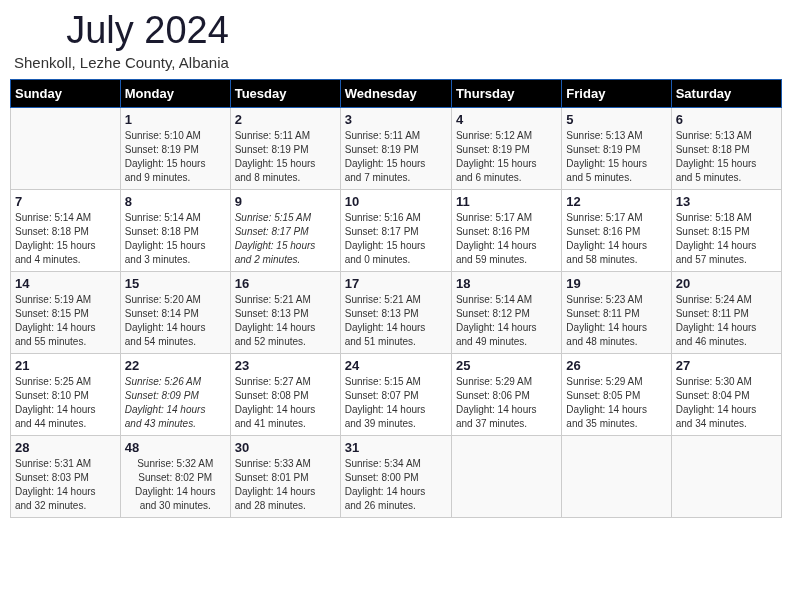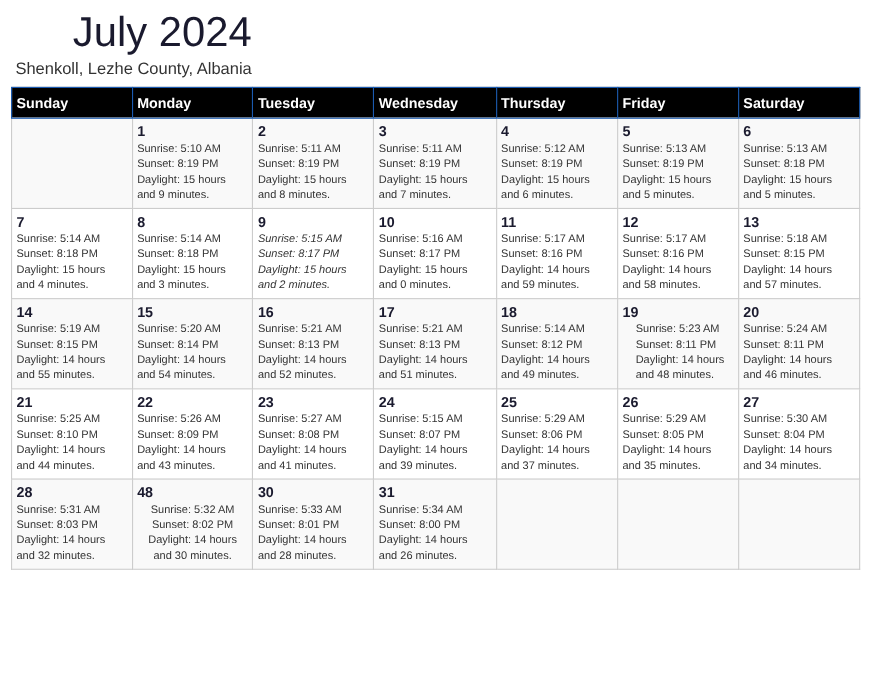--- a/index.html
+++ b/index.html
@@ -229,21 +229,21 @@
         </td>
         <td>
           <div class="day-number">18</div>
           <div class="day-detail" style="white-space: pre-line;">Sunrise: 5:14 AM
 Sunset: 8:12 PM
 Daylight: 14 hours
 and 49 minutes.</div>
         </td>
         <td>
           <div class="day-number">19</div>
-          <div class="day-detail" style="white-space: pre-line; margin-left: 12px;">Sunrise: 5:23 AM
+          <div class="day-detail" style="white-space: pre-line;">Sunrise: 5:23 AM
 Sunset: 8:11 PM
 Daylight: 14 hours
 and 48 minutes.</div>
         </td>
         <td>
           <div class="day-number">20</div>
           <div class="day-detail" style="white-space: pre-line;">Sunrise: 5:24 AM
 Sunset: 8:11 PM
 Daylight: 14 hours
 and 46 minutes.</div>
@@ -252,21 +252,21 @@
       <tr>
         <td>
           <div class="day-number">21</div>
           <div class="day-detail" style="white-space: pre-line;">Sunrise: 5:25 AM
 Sunset: 8:10 PM
 Daylight: 14 hours
 and 44 minutes.</div>
         </td>
         <td>
           <div class="day-number">22</div>
-          <div class="day-detail" style="white-space: pre-line;">Sunrise: 5:26 AM
+          <div class="day-detail" style="white-space: pre-line; font-style: italic;">Sunrise: 5:26 AM
 Sunset: 8:09 PM
 Daylight: 14 hours
 and 43 minutes.</div>
         </td>
         <td>
           <div class="day-number">23</div>
           <div class="day-detail" style="white-space: pre-line;">Sunrise: 5:27 AM
 Sunset: 8:08 PM
 Daylight: 14 hours
 and 41 minutes.</div>

